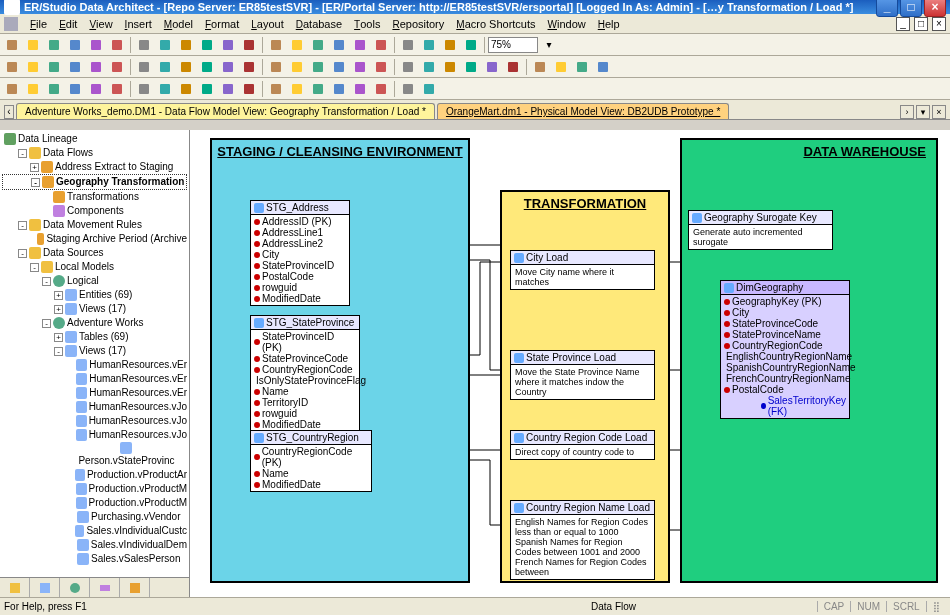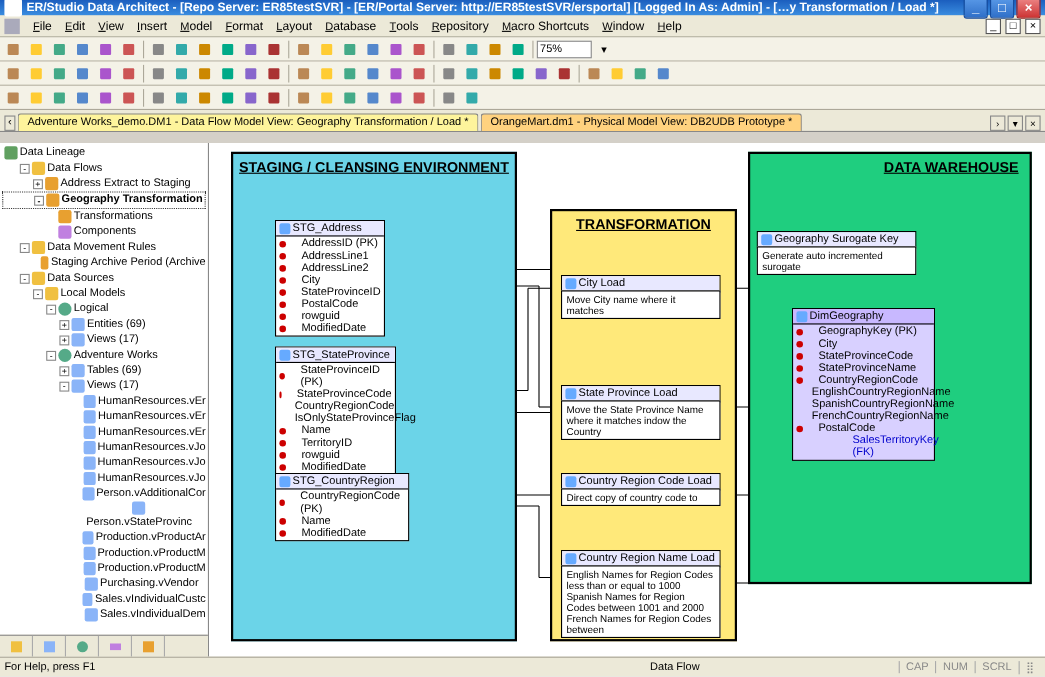--- a/index.html
+++ b/index.html
@@ -19,21 +19,21 @@
 .minibox { width: 14px; height: 14px; border: 1px solid #555; background: #fff; font-size: 10px; line-height: 12px; text-align: center; cursor: pointer; }
 
 .toolbar { height: 22px; background: #f4f2e7; border-bottom: 1px solid #aca899; display: flex; align-items: center; padding: 0 2px; gap: 1px; }
 .tbtn { width: 20px; height: 18px; border: 1px solid transparent; display: flex; align-items: center; justify-content: center; cursor: pointer; border-radius: 2px; position: relative; }
 .tbtn svg { width: 14px; height: 14px; }
 .tsep { width: 1px; height: 16px; background: #aca899; margin: 0 2px; }
 .zoom { width: 50px; height: 16px; border: 1px solid #888; background: #fff; padding: 0 2px; font-size: 10px; }
 
 .tabrow { height: 20px; background: #ece9d8; display: flex; align-items: flex-end; padding: 0 4px; border-bottom: 1px solid #888; }
 .doctab { padding: 2px 8px; border: 1px solid #888; border-bottom: none; border-radius: 3px 3px 0 0; margin-right: 2px; cursor: pointer; font-size: 10px; white-space: nowrap; }
-.doctab.active { background: #fef49c; } .doctab.inactive { background: #ffd27f; }
+.doctab.active { background: #fef49c; } .doctab.inactive { background: #ffd27f; text-decoration: underline; }
 .tabctl { margin-left: auto; display: flex; gap: 2px; }
 .tabbtn { width: 14px; height: 14px; border: 1px solid #888; background: #ece9d8; font-size: 9px; line-height: 12px; text-align: center; cursor: pointer; }
 
 .workspace { position: absolute; top: 130px; left: 0; right: 0; bottom: 18px; display: flex; }
 
 .sidebar { width: 190px; background: #fff; border-right: 1px solid #888; display: flex; flex-direction: column; }
 .tree { flex: 1; overflow: auto; padding: 2px; }
 .tn { white-space: nowrap; line-height: 14px; font-size: 10px; cursor: pointer; display: flex; align-items: center; }
 .tn.sel { font-weight: bold; border: 1px dotted #333; background: #fff; }
 .tog { display: inline-block; width: 9px; height: 9px; border: 1px solid #888; text-align: center; line-height: 7px; font-size: 8px; margin-right: 2px; background: #fff; }
@@ -43,21 +43,21 @@
 .sidetab { width: 30px; border-right: 1px solid #aaa; display: flex; align-items: center; justify-content: center; cursor: pointer; }
 .sidetab svg { width: 14px; height: 14px; }
 
 .canvas { flex: 1; position: relative; overflow: hidden; background: #fff; }
 .zone { position: absolute; border: 2px solid #000; }
 .zone .zlabel { text-align: center; font-weight: bold; text-decoration: underline; font-size: 13px; padding: 4px; }
 .entity { position: absolute; background: #fff; border: 1px solid #000; min-width: 100px; }
 .entity .ehdr { background: #e8e8ff; border-bottom: 1px solid #000; padding: 1px 3px; font-size: 9px; font-weight: normal; display: flex; align-items: center; gap: 2px; }
 .entity .ehdr .eicon { width: 10px; height: 10px; background: #6af; border-radius: 2px; }
 .entity .ebody { padding: 1px 3px; }
-.entity .erow { font-size: 9px; line-height: 11px; display: flex; align-items: center; gap: 14px; }
+.entity .erow { font-size: 9px; line-height: 11px; display: flex; align-items: center; gap: 2px; }
 .entity .erow .dot { width: 6px; height: 6px; background: #c00; border-radius: 50%; }
 .entity .erow.fk { color: #0000cc; padding-left: 37px; }
 .desc { position: absolute; background: #fff; border: 1px solid #000; padding: 2px 4px; font-size: 9px; width: 145px; }
 svg.lines { position: absolute; top: 0; left: 0; width: 100%; height: 100%; pointer-events: none; }
 svg.lines line { stroke: #000; stroke-width: 1; }
 
 .statusbar { position: absolute; bottom: 0; left: 0; right: 0; height: 18px; background: #ece9d8; border-top: 1px solid #aca899; display: flex; align-items: center; padding: 0 4px; font-size: 10px; }
 .statusbar .cell { flex: 1; } .statusbar .cellc { flex: 1; text-align: center; }
 .statusbar .ind { padding: 0 6px; border-left: 1px solid #aaa; color: #888; text-align: right; }
 </style>
@@ -571,25 +571,20 @@
         <div class="tn" style="padding-left: 64px;">
           <span style="display:inline-block;width:11px"></span>
           <span class="ticon ic-tbl"></span>
           <span>HumanResources.vJo</span>
         </div>
         <div class="tn" style="padding-left: 64px;">
           <span style="display:inline-block;width:11px"></span>
           <span class="ticon ic-tbl"></span>
           <span>HumanResources.vJo</span>
         </div>
-        <div class="tn" style="padding-left: 64px;">
-          <span style="display:inline-block;width:11px"></span>
-          <span class="ticon ic-tbl"></span>
-          <span>Person.vAdditionalCor</span>
-        </div>
         <div class="tn" style="padding-left: 64px; flex-direction: column;">
           <span style="display:inline-block;width:11px"></span>
           <span class="ticon ic-tbl"></span>
           <span>Person.vStateProvinc</span>
         </div>
         <div class="tn" style="padding-left: 64px;">
           <span style="display:inline-block;width:11px"></span>
           <span class="ticon ic-tbl"></span>
           <span>Production.vProductAr</span>
         </div>
@@ -610,20 +605,25 @@
         </div>
         <div class="tn" style="padding-left: 64px;">
           <span style="display:inline-block;width:11px"></span>
           <span class="ticon ic-tbl"></span>
           <span>Sales.vIndividualCustc</span>
         </div>
         <div class="tn" style="padding-left: 64px;">
           <span style="display:inline-block;width:11px"></span>
           <span class="ticon ic-tbl"></span>
           <span>Sales.vIndividualDem</span>
+        </div>
+        <div class="tn" style="padding-left: 64px;">
+          <span style="display:inline-block;width:11px"></span>
+          <span class="ticon ic-tbl"></span>
+          <span>Sales.vSalesPerson</span>
         </div>
       </div>
     <div class="sidetabs">
       <div class="sidetab">
           <svg>
             <rect x="2" y="2" width="10" height="10" fill="#f0c040"></rect>
           </svg>
         </div>
       <div class="sidetab">
           <svg>
@@ -679,21 +679,21 @@
     </svg>
 
     <div class="zone" style="left:20px;top:8px;width:260px;height:445px;background:#6bd4e8">
       <div class="zlabel">STAGING / CLEANSING ENVIRONMENT</div>
     </div>
 
     <div class="zone" style="left:310px;top:60px;width:170px;height:393px;background:#ffe97a">
       <div class="zlabel">TRANSFORMATION</div>
     </div>
 
-    <div class="zone" style="left:490px;top:8px;width:258px;height:393px;background:#1fce7f">
+    <div class="zone" style="left:490px;top:8px;width:258px;height:445px;background:#1fce7f">
       <div class="zlabel" style="text-align:right;padding-right:10px">DATA WAREHOUSE</div>
     </div>
 
     <div class="entity" style="left:60px;top:70px;width:95px" id="e-addr">
         <div class="ehdr">
           <span class="eicon"></span>
           <span>STG_Address</span>
         </div>
         <div class="ebody">
           <div class="erow">

